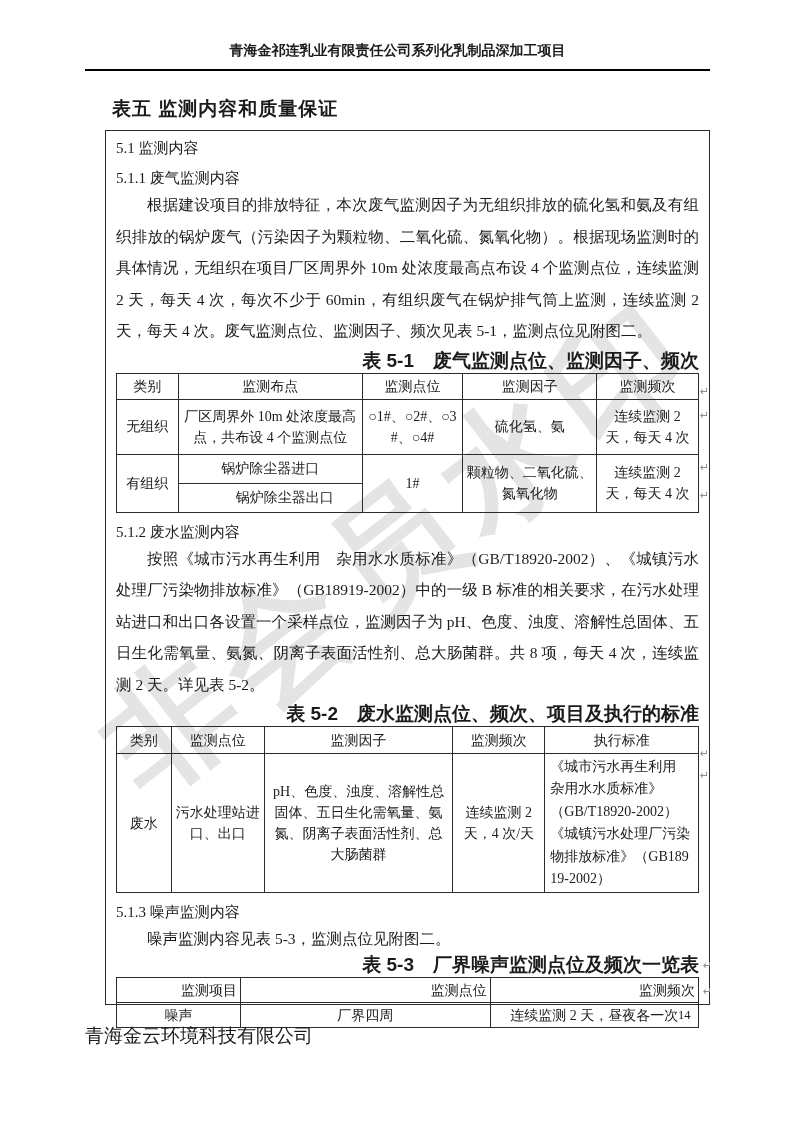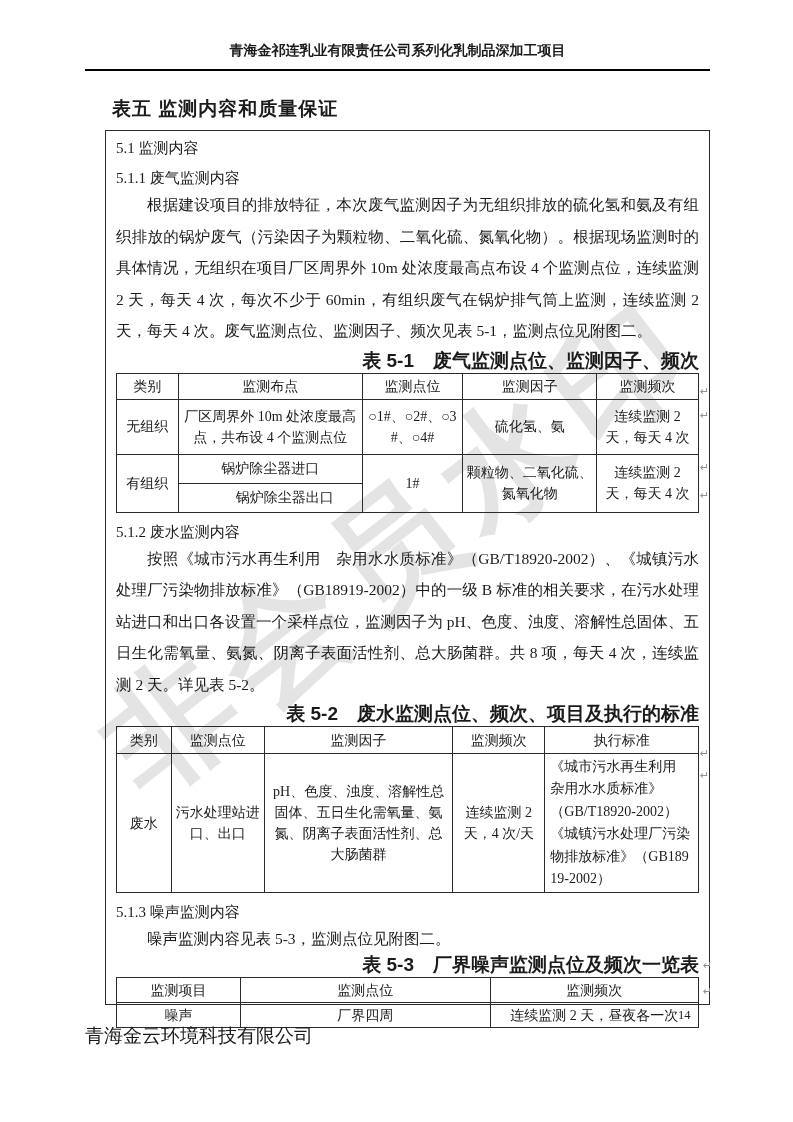--- a/index.html
+++ b/index.html
@@ -49,21 +49,21 @@
     font-size:14px; text-align:center;}
   td{border:1.5px solid #2b2b2b; padding:1px 3px; vertical-align:middle;
     line-height:1.5; word-break:break-all;}
   .t51-head td{height:23px;}
   .t51-r1 td{height:52px;}
   .t51-r2 td{height:26px;}
   .t51-r3 td{height:26px;padding-left:32px;}
   .t52-head td{height:24px;}
   .t52-row td{height:105px;}
   .t52-std{text-align:left; white-space:pre-line; line-height:1.6; padding:2px 5px;margin-top:32px;}
-  .t53-head td{height:22px;}
+  .t53-head td{height:22px;text-align:right;}
   .t53-row td{height:22px;}
   
   .pmark{position:absolute; z-index:1; color:#8d8d8d; font-size:11px;
     font-family:"DejaVu Sans",sans-serif; line-height:11px;}
   
   .page-number{position:absolute; left:678px; top:1008px; font-size:12.5px; z-index:1;}
   .footer-company{
     position:absolute; left:85px; top:1023px; font-size:19px; z-index:1;
     font-family:"Liberation Sans","DejaVu Sans",sans-serif;
   }

